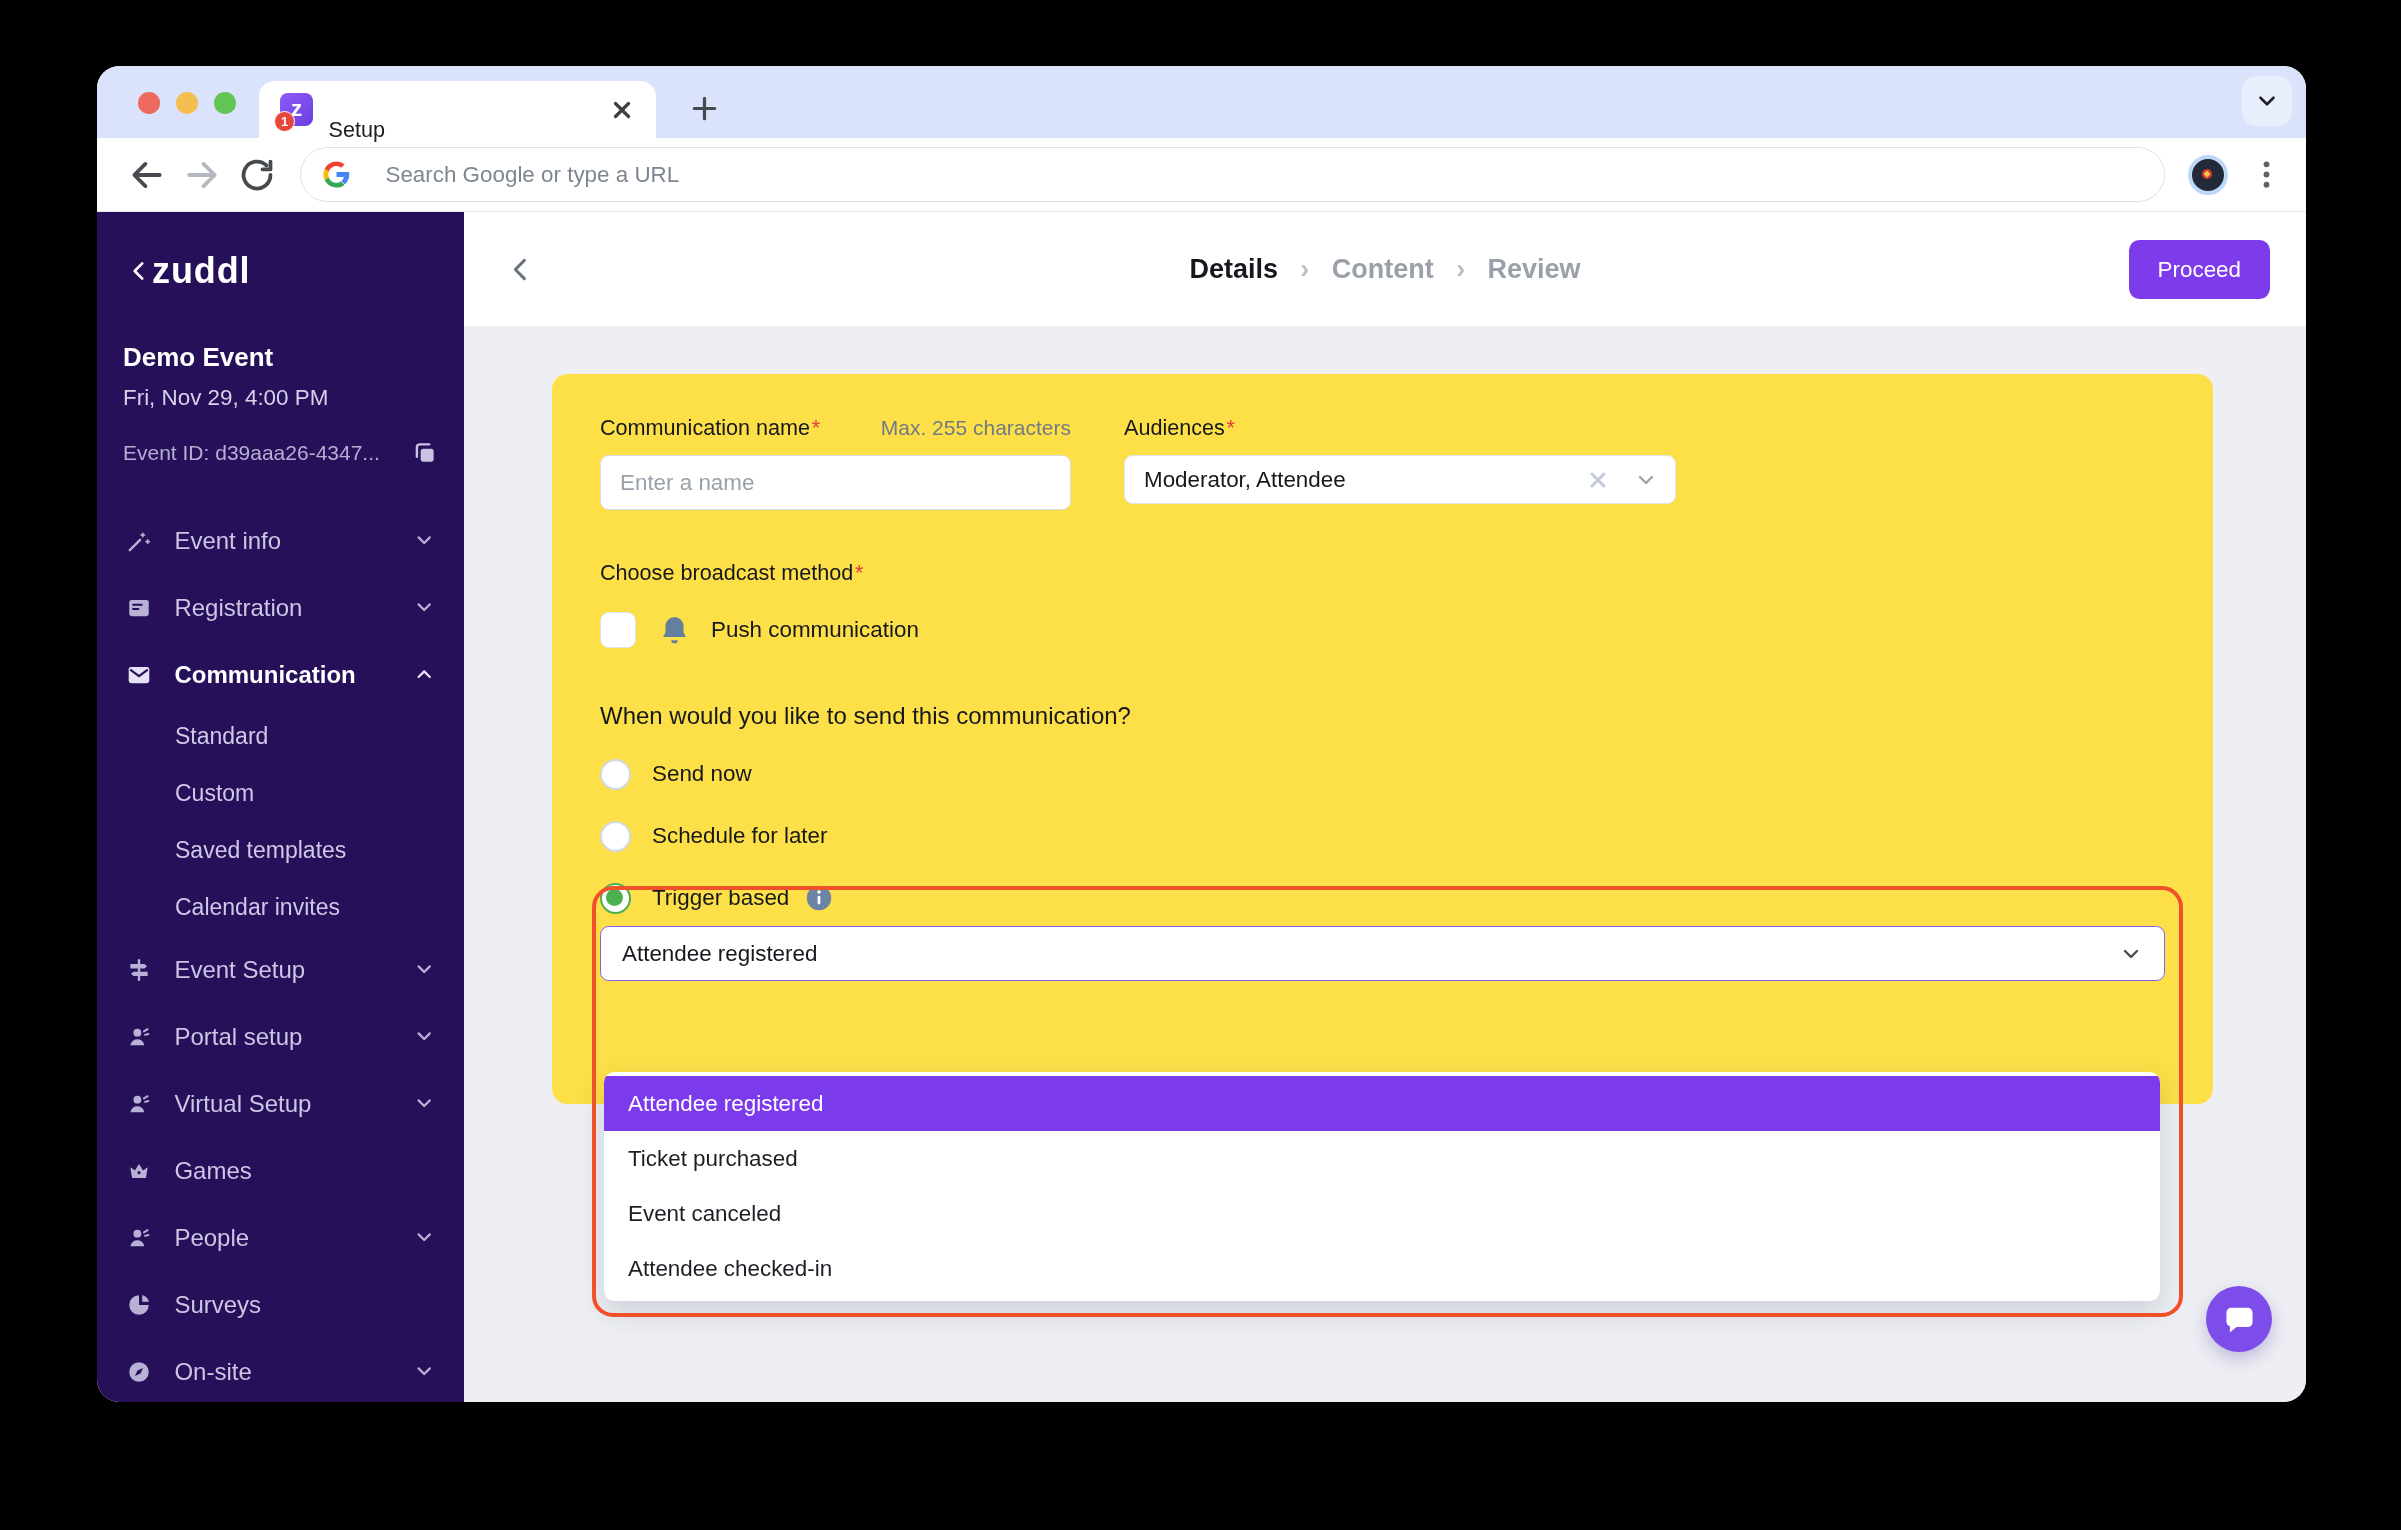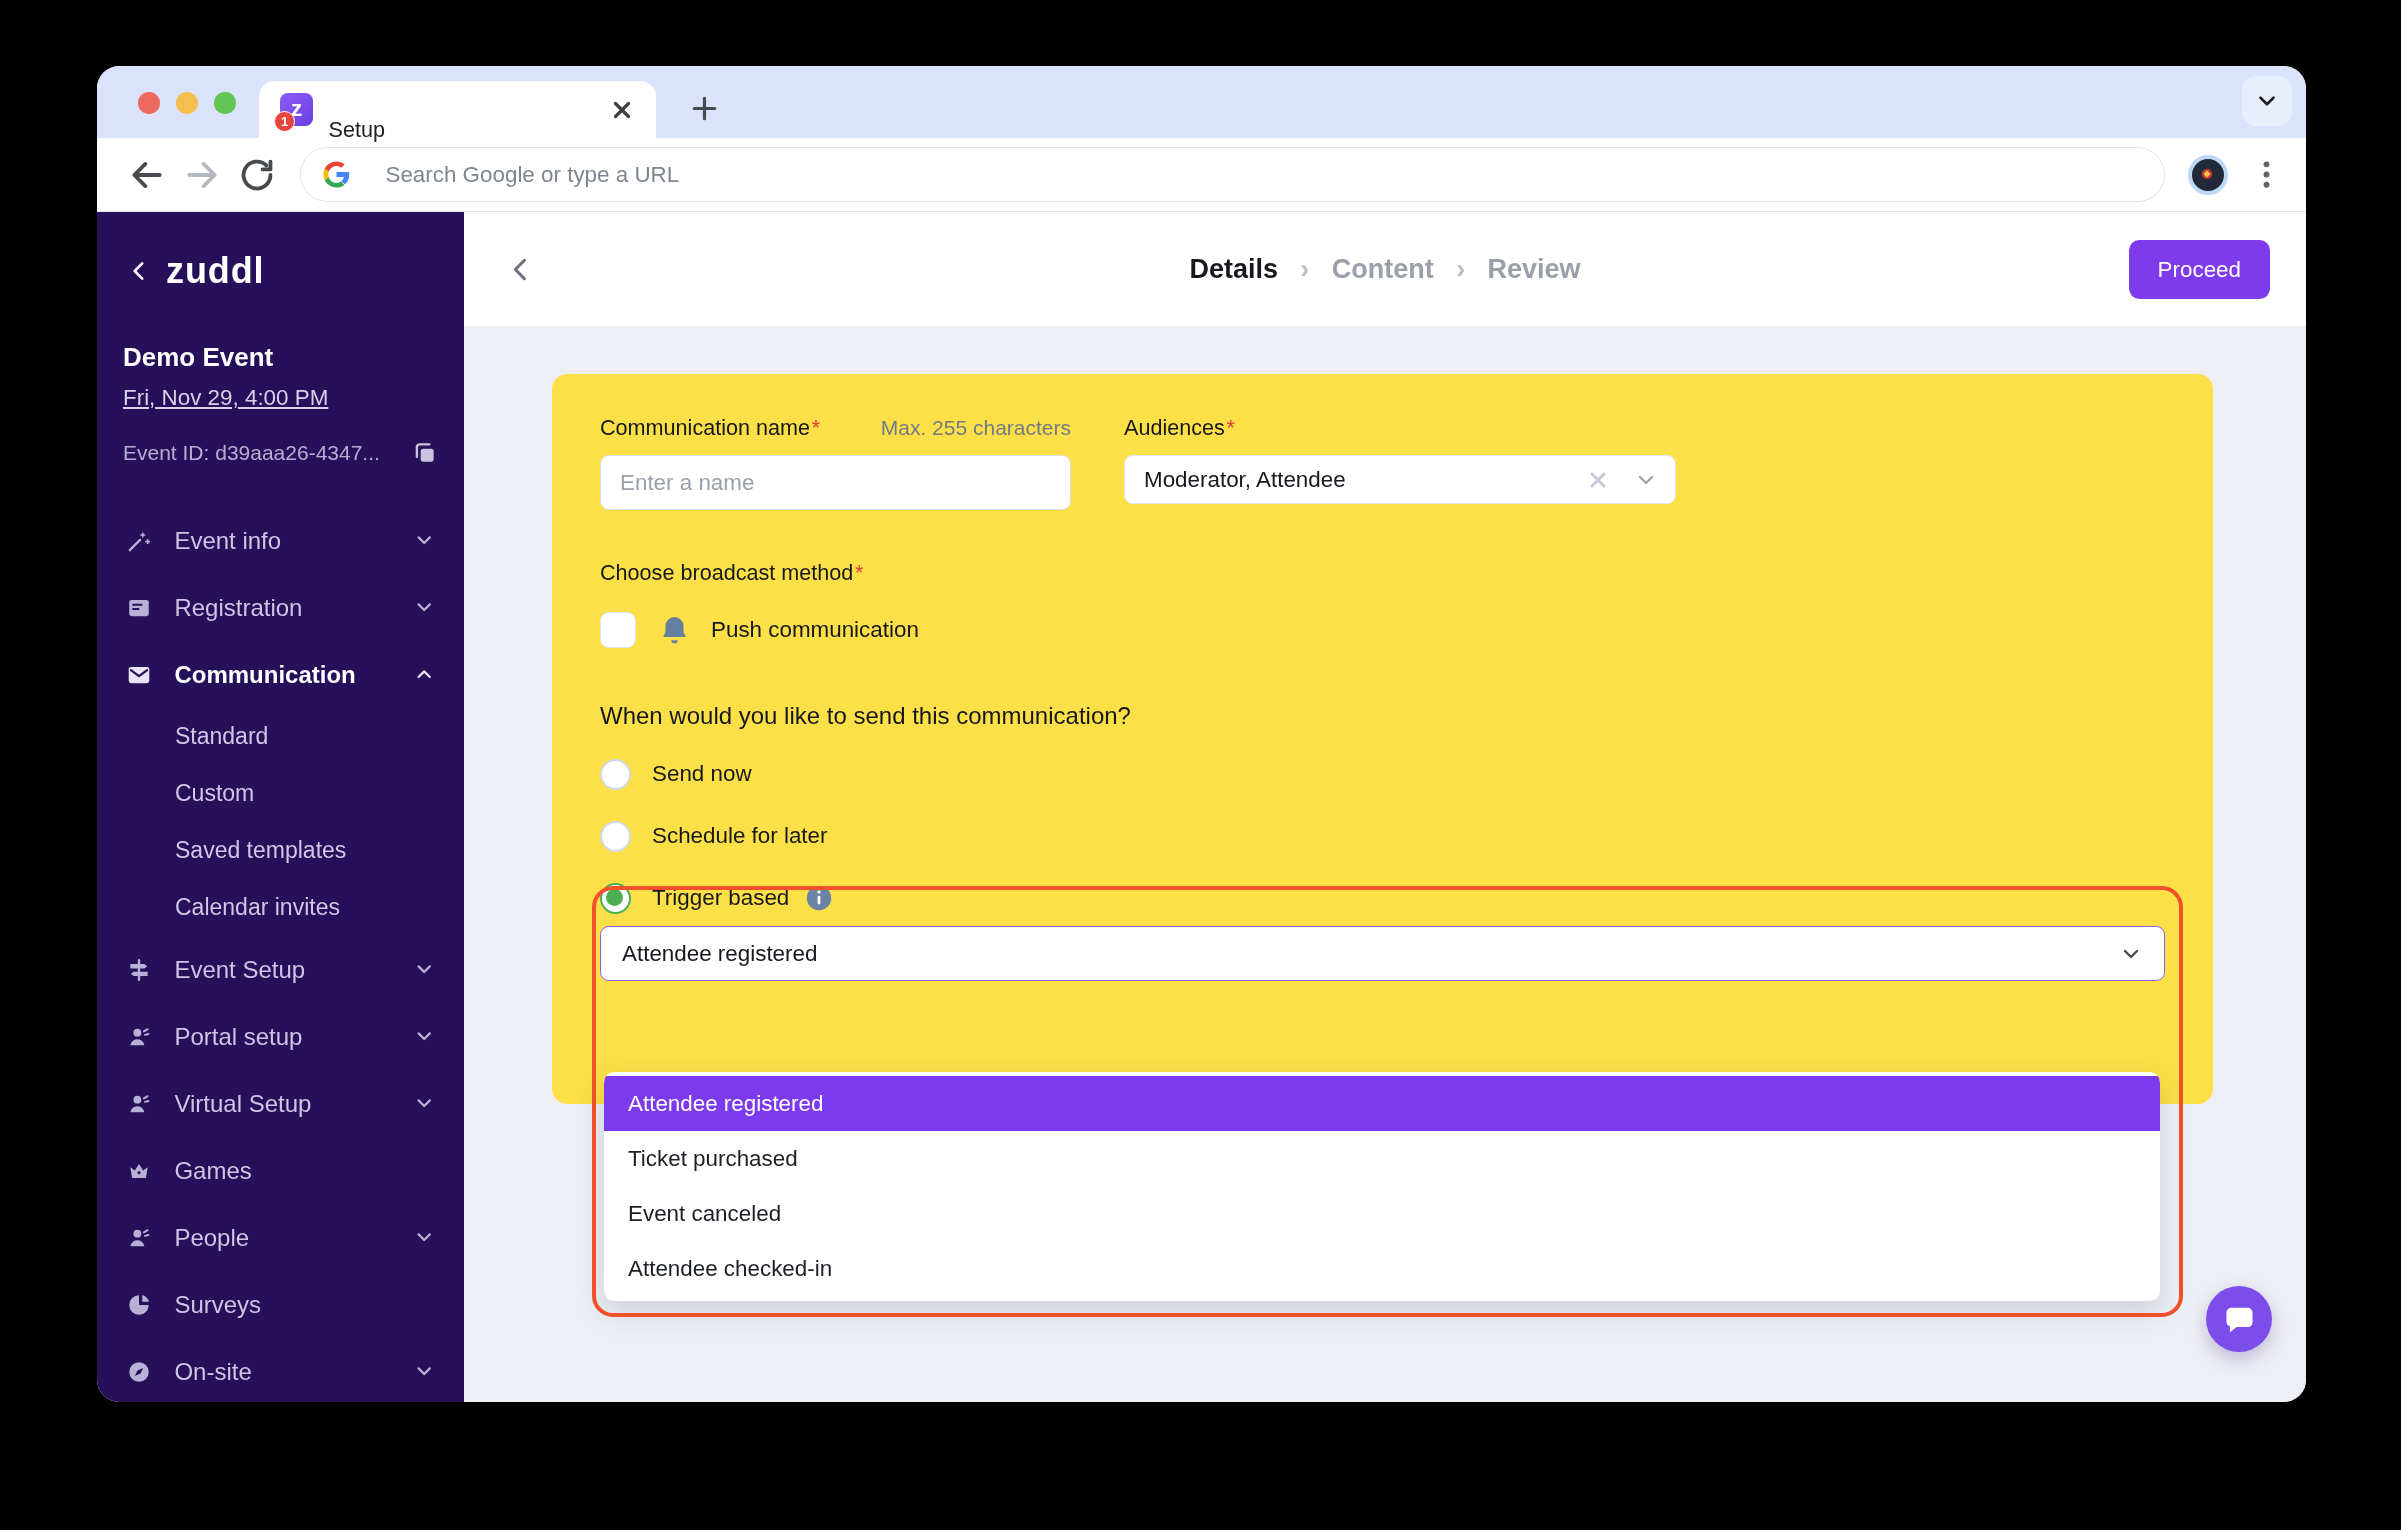--- a/index.html
+++ b/index.html
@@ -42,24 +42,24 @@
     position:relative; flex:none; margin:0 7px; }
   .avatar::after { content:''; position:absolute; left:10.4px; top:10.4px; width:10.4px; height:10.4px; border-radius:50%;
     background:radial-gradient(circle,#f6c14c 0 2.6px,#d8382f 2.6px 5.2px); }
   .menu-dots { width:35px; height:35px; margin-left:14px; color:#5f6368; }
 
   
   .app { flex:1; display:flex; min-height:0; }
 
   
   .sidebar { width:367px; background:#26105a; color:#cdc5e4; flex:none; overflow:hidden; }
-  .logo-row { margin:38px 0 0 29px; display:flex; align-items:center; gap:14px; color:#fff; }
+  .logo-row { margin:38px 0 0 29px; display:flex; align-items:center; color:#fff; }
   .logo-text { font-size:36px; font-weight:bold; letter-spacing:0.9px; }
   .event-name { margin:50px 0 0 26px; font-size:26px; font-weight:600; color:#fff; }
-  .event-date { margin:12px 0 0 26px; font-size:22.4px; color:#d7d1ea;text-decoration:underline; }
+  .event-date { margin:12px 0 0 26px; font-size:22.4px; color:#d7d1ea; }
   .event-id-row { margin:29px 26px 0 26px; display:flex; align-items:center; justify-content:space-between; }
   .event-id { font-size:21px; color:#b7aed4; }
   .copy-icon { width:26px; height:26px; color:#c9c2e0; }
   .nav { margin-top:41px; }
   .nav-item { height:67px; display:flex; align-items:center; padding:0 29px; font-size:24px; cursor:pointer; }
   .nav-item .nav-ic { width:26px; height:26px; flex:none; color:#b9b0d6; }
   .nav-item .nav-label { margin-left:22.4px; flex:1; }
   .nav-item .nav-chev { width:22.4px; height:22.4px; color:#b9b0d6; }
   .nav-item.active { color:#fff; font-weight:bold; }
   .nav-item.active .nav-ic, .nav-item.active .nav-chev { color:#e7e2f6; }

